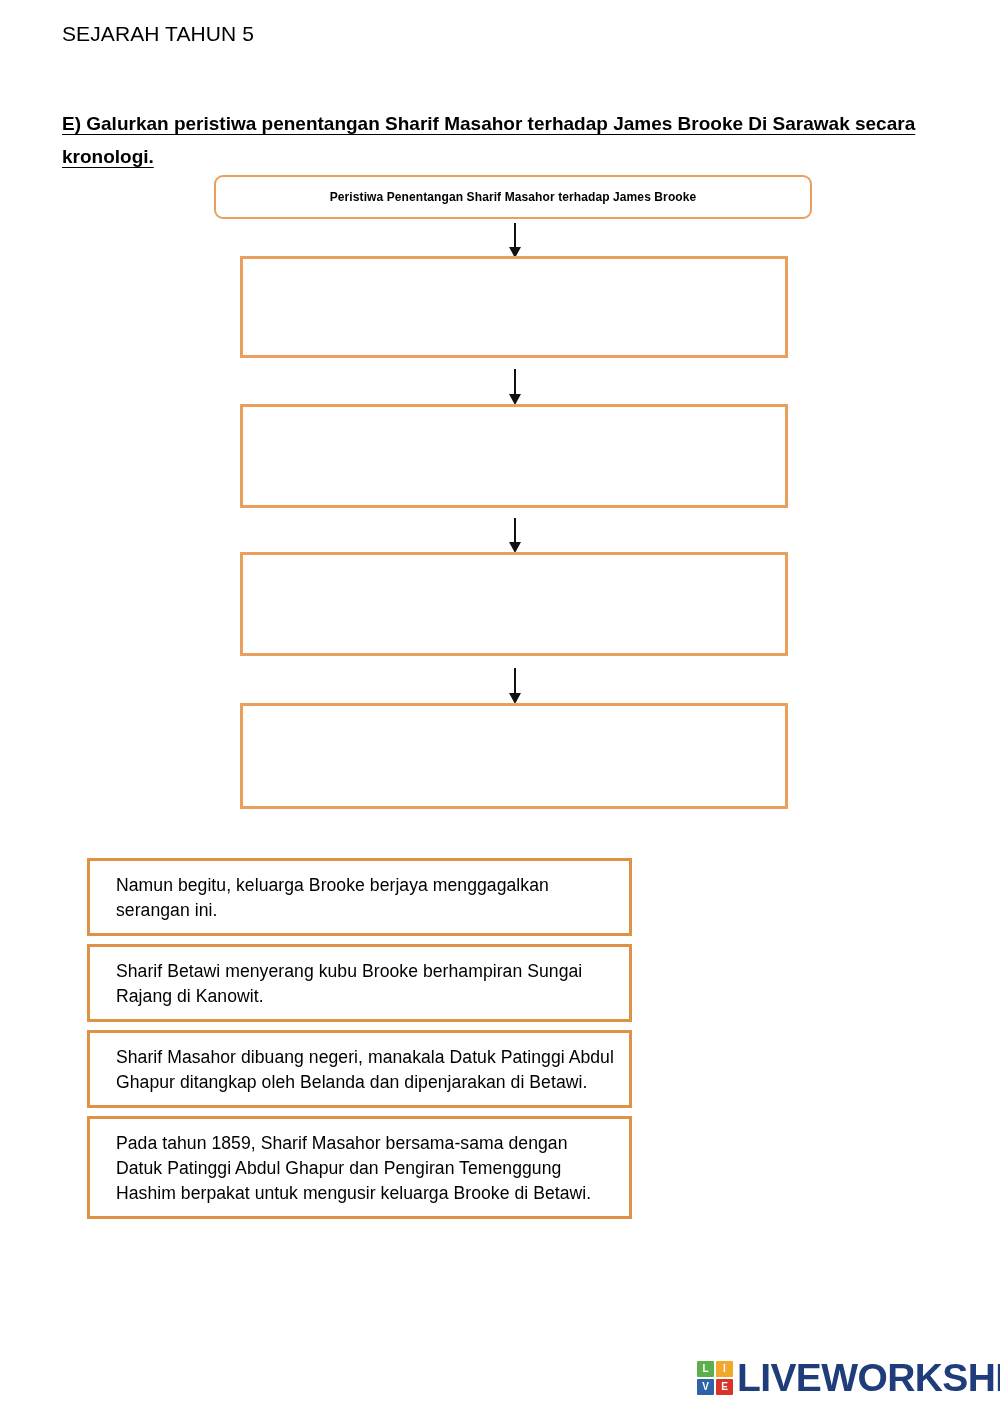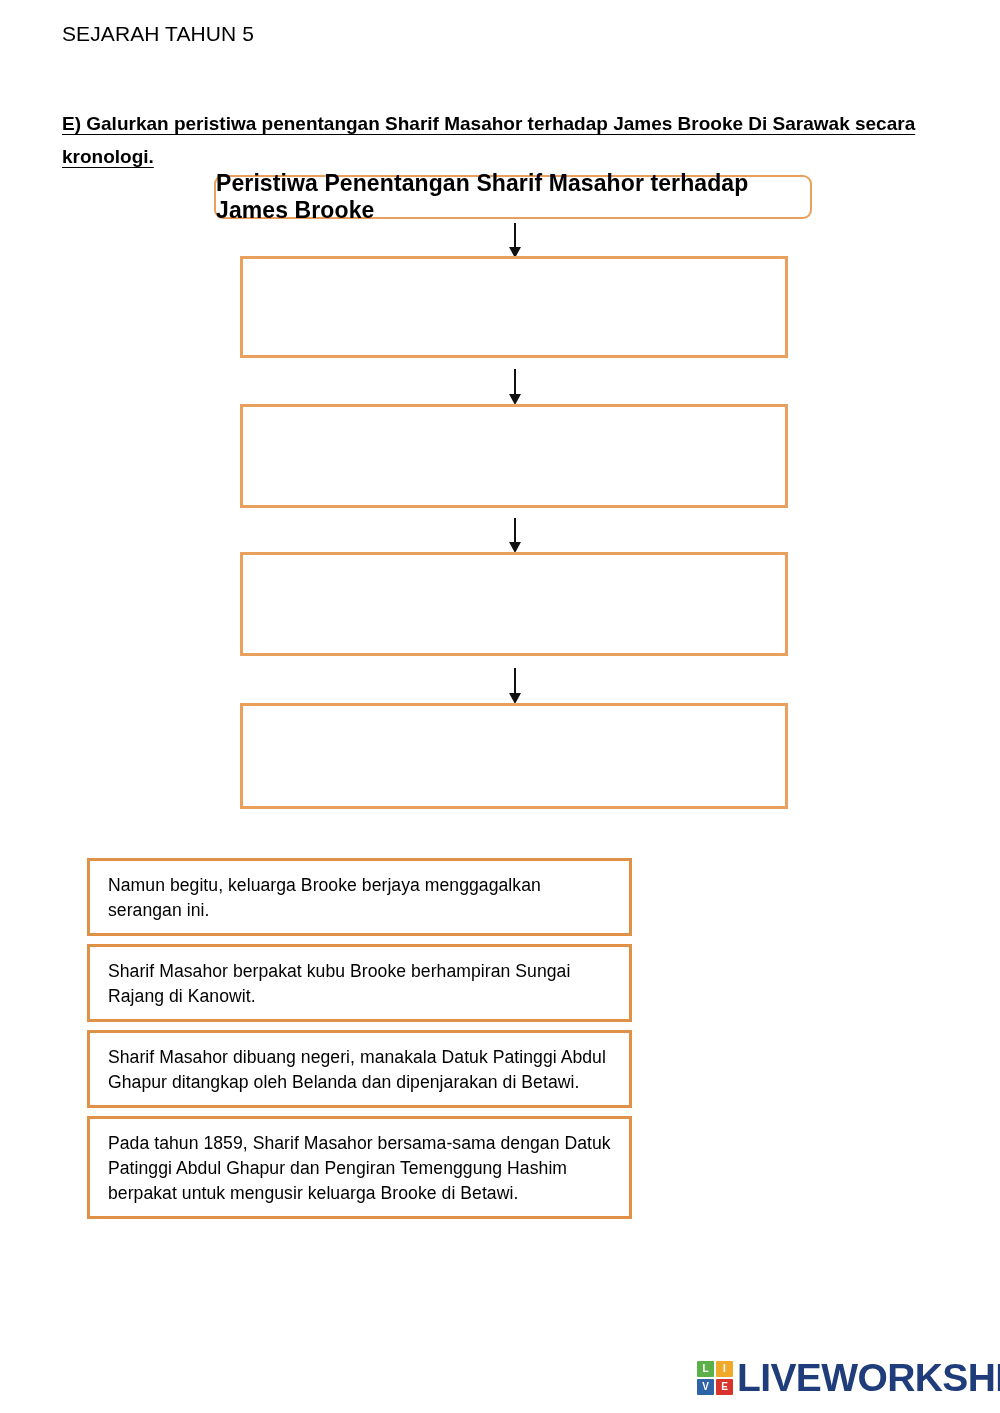--- a/index.html
+++ b/index.html
@@ -80,21 +80,21 @@
     top: 175px;
     width: 598px;
     height: 44px;
     box-sizing: border-box;
     border: 2.5px solid #E8A05C;
     border-radius: 9px;
     background: #ffffff;
     display: flex;
     align-items: center;
     justify-content: center;
-    font-size: 23px;
+    font-size: 12px;
     font-weight: 600;
     letter-spacing: 0.1px;
   }
 
   .flow-box {
     position: absolute;
     left: 240px;
     width: 548px;
     box-sizing: border-box;
     border: 3px solid #E8A05C;
@@ -129,21 +129,21 @@
   .ar4 { top: 668px; height: 27px; }
 
   
   .option {
     position: absolute;
     left: 87px;
     width: 545px;
     box-sizing: border-box;
     border: 3px solid #E09148;
     background: #ffffff;
-    padding: 12px 14px 10px 18px;
+    padding: 12px 14px 10px 26px;
     font-size: 17.6px;
     line-height: 25px;
     letter-spacing: 0.05px;
   }
   .op1 { top: 858px; }
   .op2 { top: 944px; }
   .op3 { top: 1030px; }
   .op4 { top: 1116px; }
 
   
@@ -209,21 +209,21 @@
 <div class="arrow ar2"></div>
 <div class="flow-box fb2"></div>
 
 <div class="arrow ar3"></div>
 <div class="flow-box fb3"></div>
 
 <div class="arrow ar4"></div>
 <div class="flow-box fb4"></div>
 
 <div class="option op1">Namun begitu, keluarga Brooke berjaya menggagalkan serangan ini.</div>
-<div class="option op2">Sharif Masahor berpakat kubu Brooke berhampiran Sungai Rajang di Kanowit.</div>
+<div class="option op2">Sharif Betawi menyerang kubu Brooke berhampiran Sungai Rajang di Kanowit.</div>
 <div class="option op3">Sharif Masahor dibuang negeri, manakala Datuk Patinggi Abdul Ghapur ditangkap oleh Belanda dan dipenjarakan di Betawi.</div>
 <div class="option op4">Pada tahun 1859, Sharif Masahor bersama-sama dengan Datuk Patinggi Abdul Ghapur dan Pengiran Temenggung Hashim berpakat untuk mengusir keluarga Brooke di Betawi.</div>
 
 <div class="logo">
   <div class="logo-mark">
     <div class="logo-cell lc-l">L</div>
     <div class="logo-cell lc-i">I</div>
     <div class="logo-cell lc-v">V</div>
     <div class="logo-cell lc-e">E</div>
   </div>

